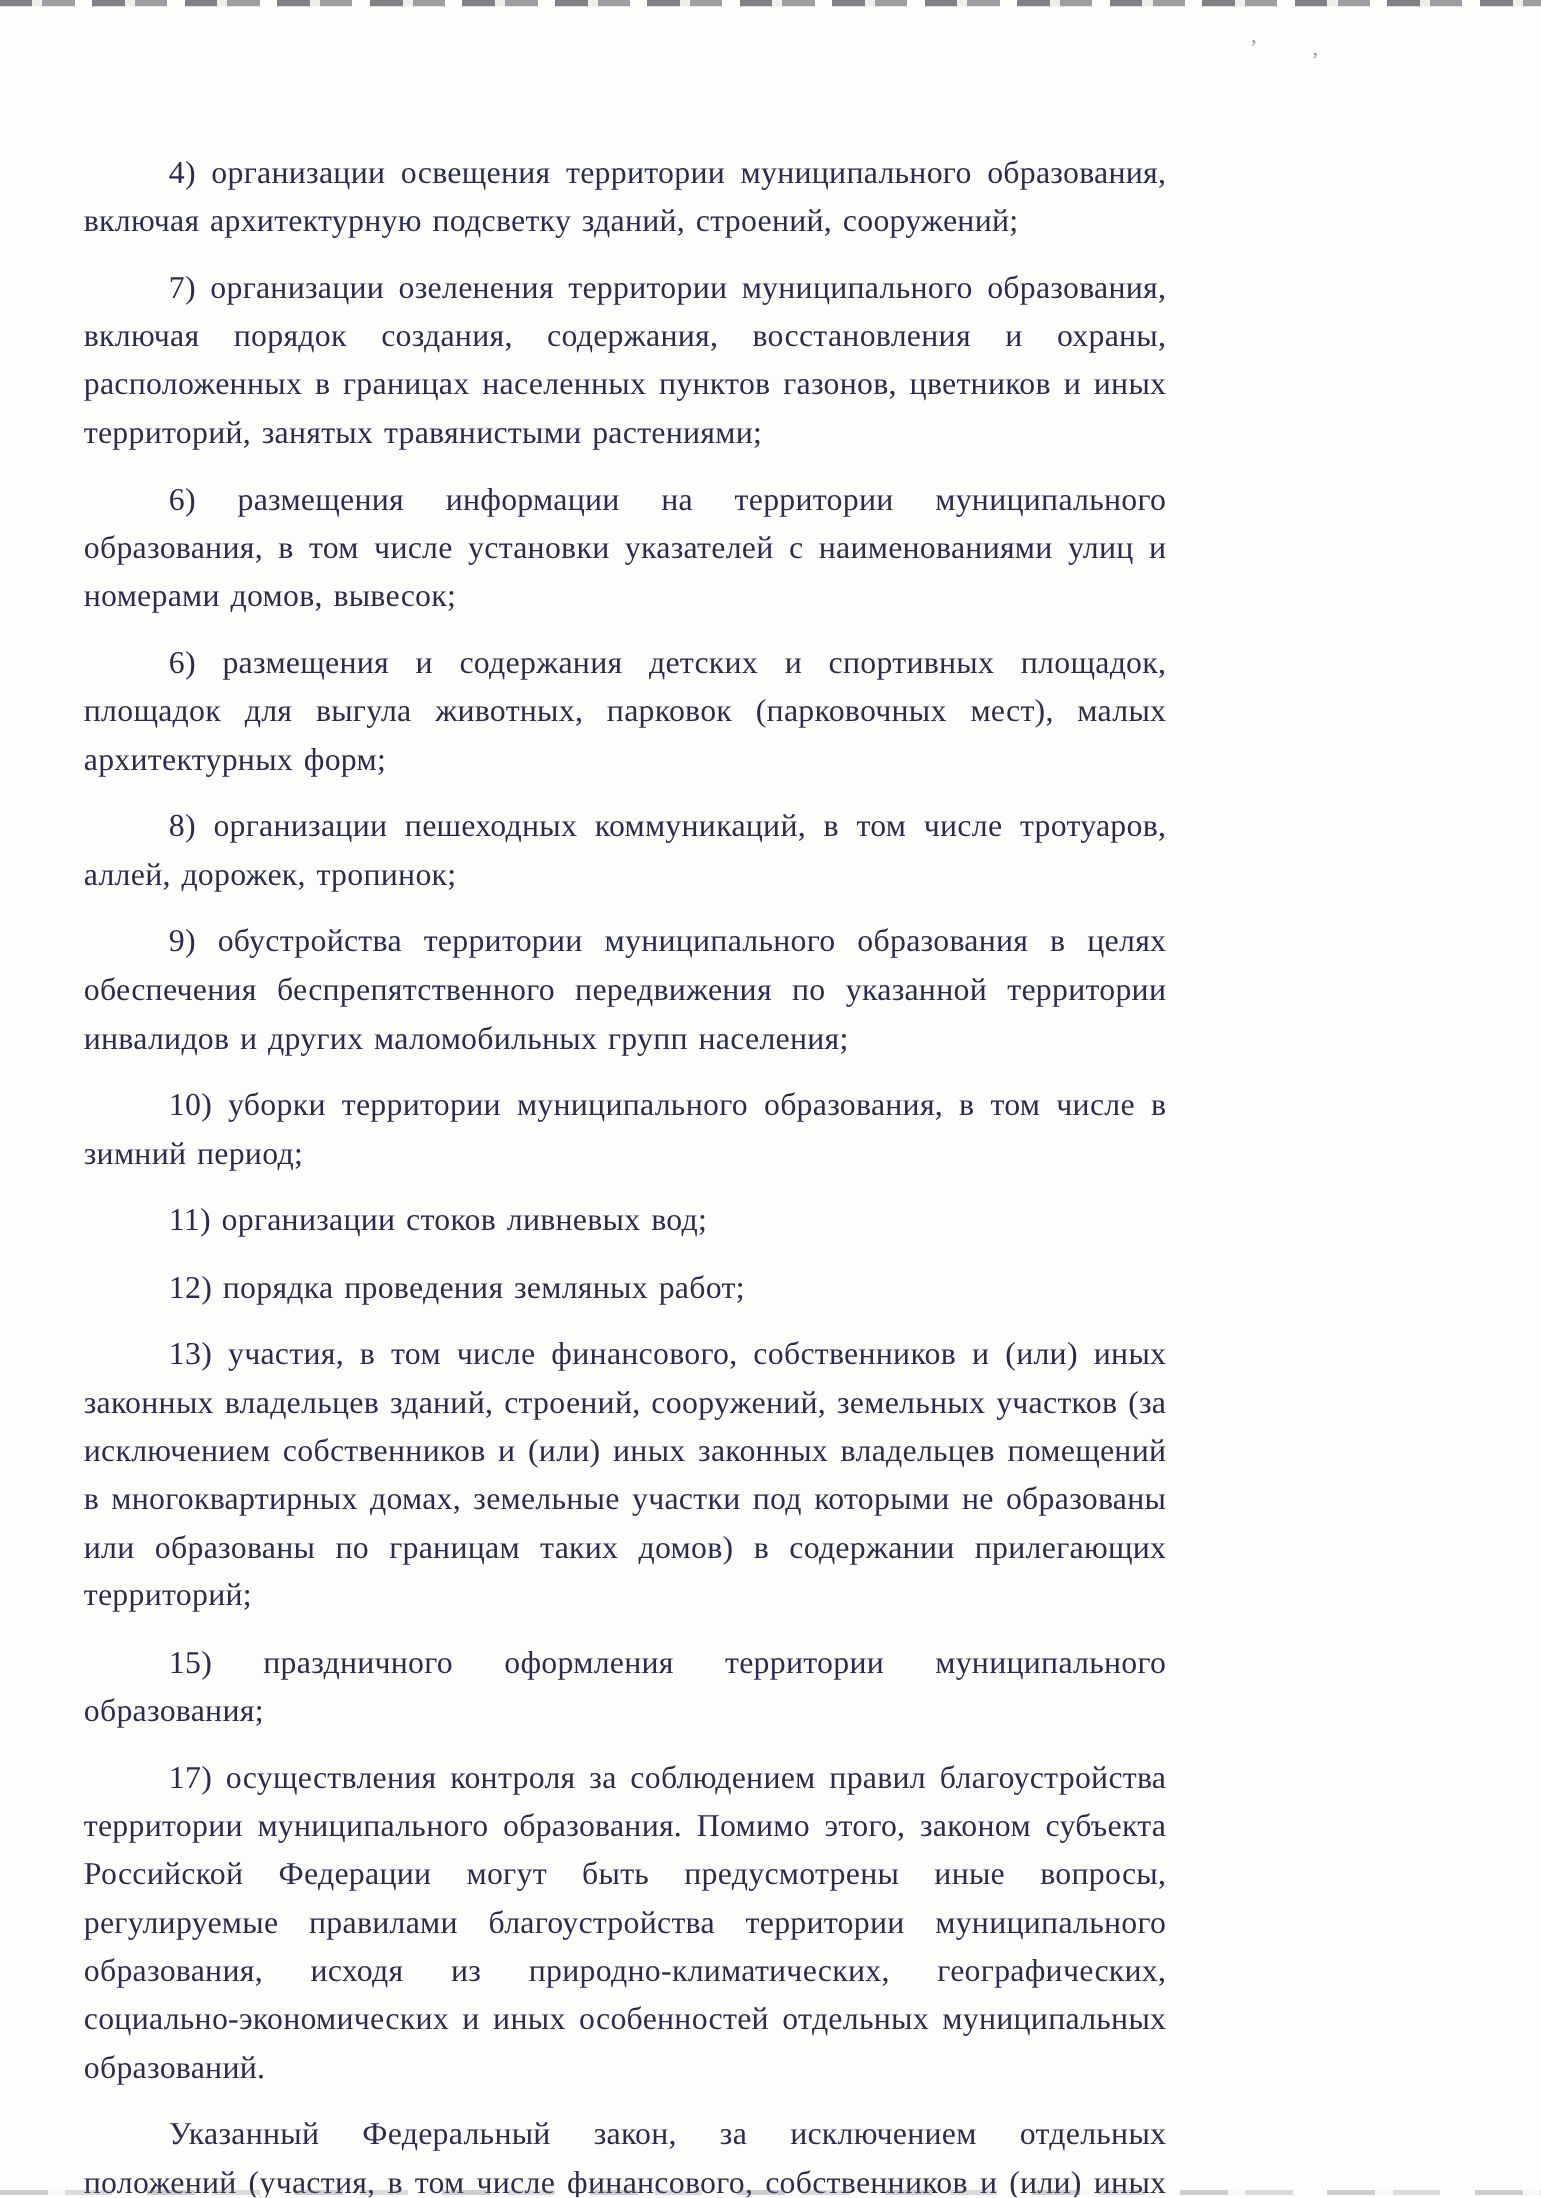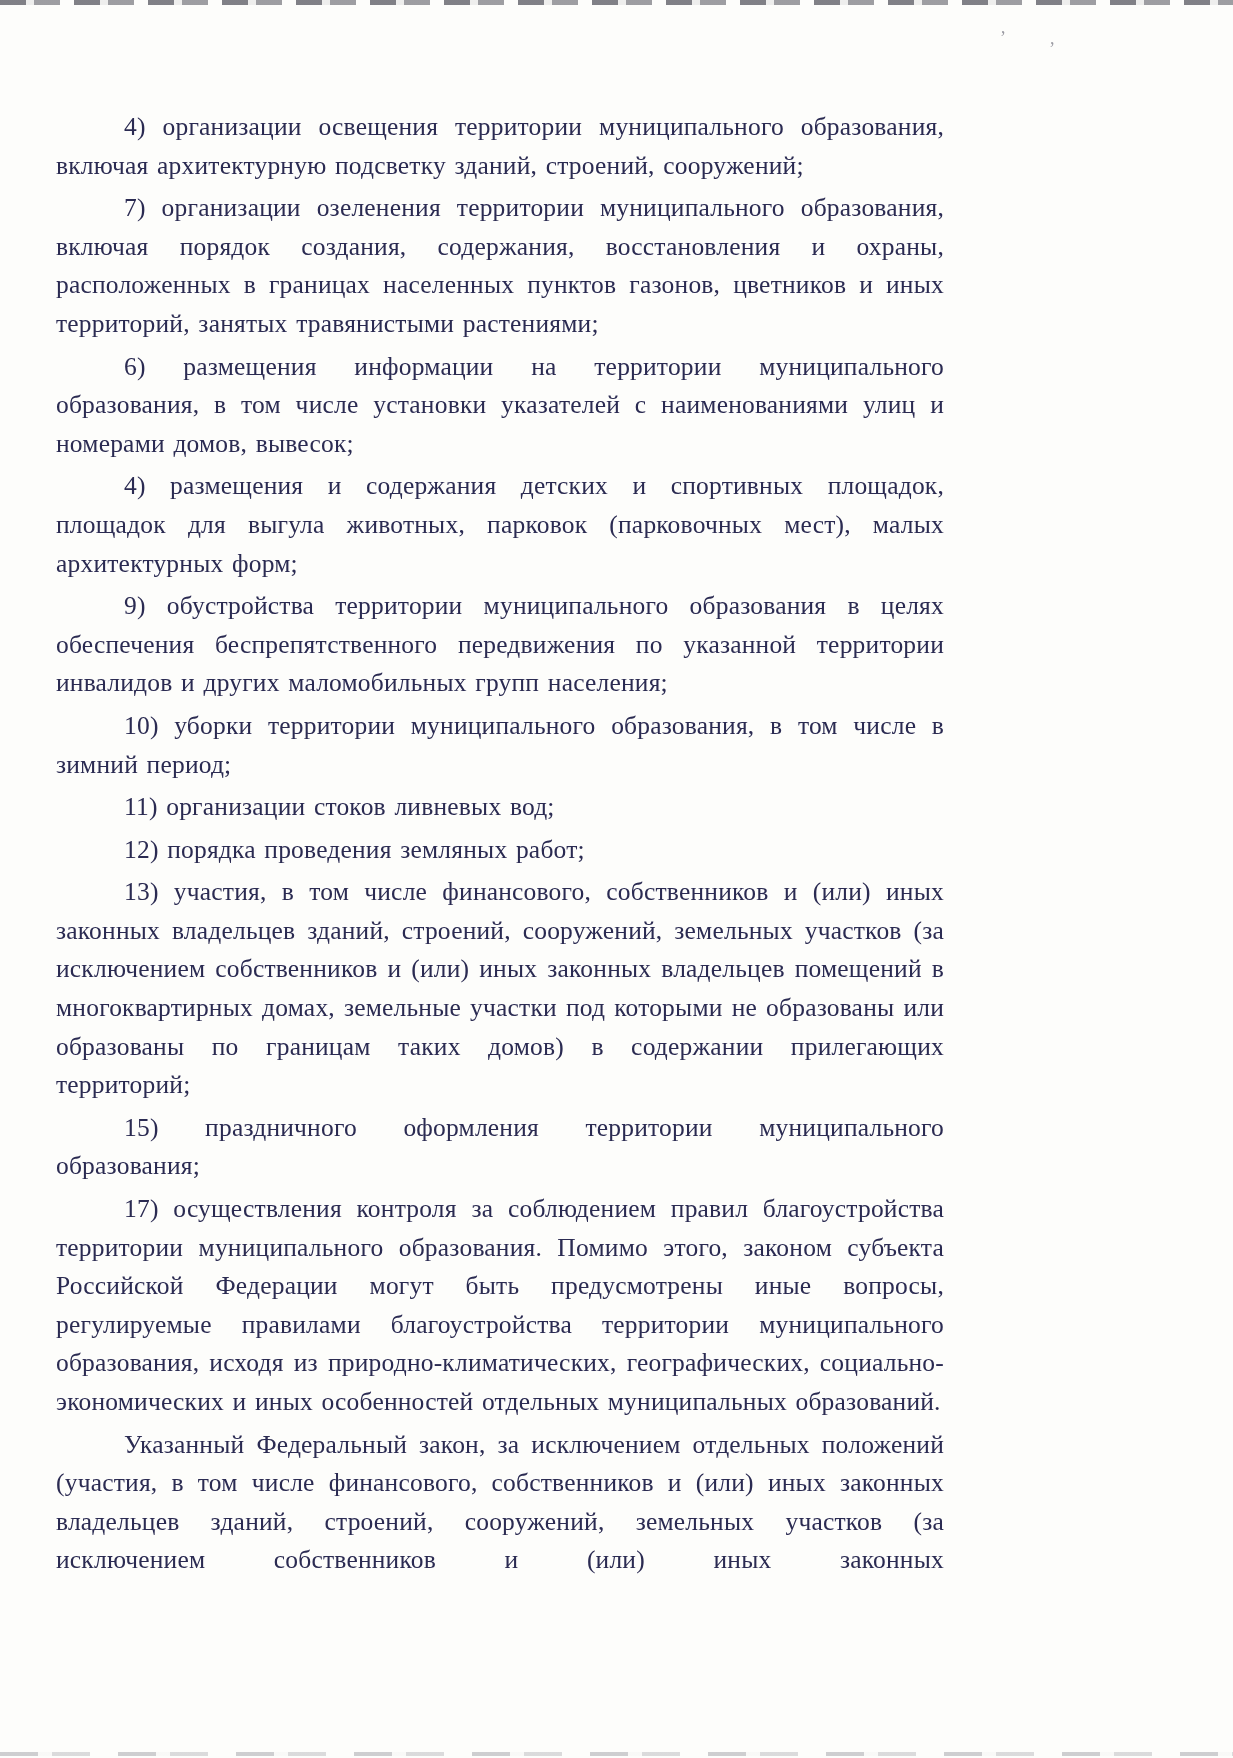--- a/index.html
+++ b/index.html
@@ -20,21 +20,21 @@
 
   
   .text-block {
     position: absolute;
     top: 104px;
     left: 52px;
     width: 896px;
   }
 
   .text-block p {
-    margin: 4px;
+    margin: 15px;
     padding: 0;
     font-size: 25.5px;
     line-height: 38.6px;
     text-align: justify;
     text-indent: 68px;
     color: var(--ink, #2b2b52);
     word-spacing: 2px;
     letter-spacing: 0.2px;
   }
 
@@ -93,21 +93,22 @@
 
   <div class="scan-specks">
     <span>’</span>
     <span>,</span>
   </div>
 
   <div class="text-block">
     <p>4) организации освещения территории муниципального образования, включая архитектурную подсветку зданий, строений, сооружений;</p>
     <p>7) организации озеленения территории муниципального образования, включая порядок создания, содержания, восстановления и охраны, расположенных в границах населенных пунктов газонов, цветников и иных территорий, занятых травянистыми растениями;</p>
     <p>6) размещения информации на территории муниципального образования, в том числе установки указателей с наименованиями улиц и номерами домов, вывесок;</p>
-    <p>4) размещения и содержания детских и спортивных площадок, площадок для выгула животных, парковок (парковочных мест), малых архитектурных форм;</p>
+    <p>6) размещения и содержания детских и спортивных площадок, площадок для выгула животных, парковок (парковочных мест), малых архитектурных форм;</p>
+    <p>8) организации пешеходных коммуникаций, в том числе тротуаров, аллей, дорожек, тропинок;</p>
     <p>9) обустройства территории муниципального образования в целях обеспечения беспрепятственного передвижения по указанной территории инвалидов и других маломобильных групп населения;</p>
     <p>10) уборки территории муниципального образования, в том числе в зимний период;</p>
     <p>11) организации стоков ливневых вод;</p>
     <p>12) порядка проведения земляных работ;</p>
     <p>13) участия, в том числе финансового, собственников и (или) иных законных владельцев зданий, строений, сооружений, земельных участков (за исключением собственников и (или) иных законных владельцев помещений в многоквартирных домах, земельные участки под которыми не образованы или образованы по границам таких домов) в содержании прилегающих территорий;</p>
     <p>15) праздничного оформления территории муниципального образования;</p>
     <p>17) осуществления контроля за соблюдением правил благоустройства территории муниципального образования. Помимо этого, законом субъекта Российской Федерации могут быть предусмотрены иные вопросы, регулируемые правилами благоустройства территории муниципального образования, исходя из природно-климатических, географических, социально-экономических и иных особенностей отдельных муниципальных образований.</p>
     <p class="cut-off">Указанный Федеральный закон, за исключением отдельных положений (участия, в том числе финансового, собственников и (или) иных законных владельцев зданий, строений, сооружений, земельных участков (за исключением собственников и (или) иных законных</p>
   </div>
 

